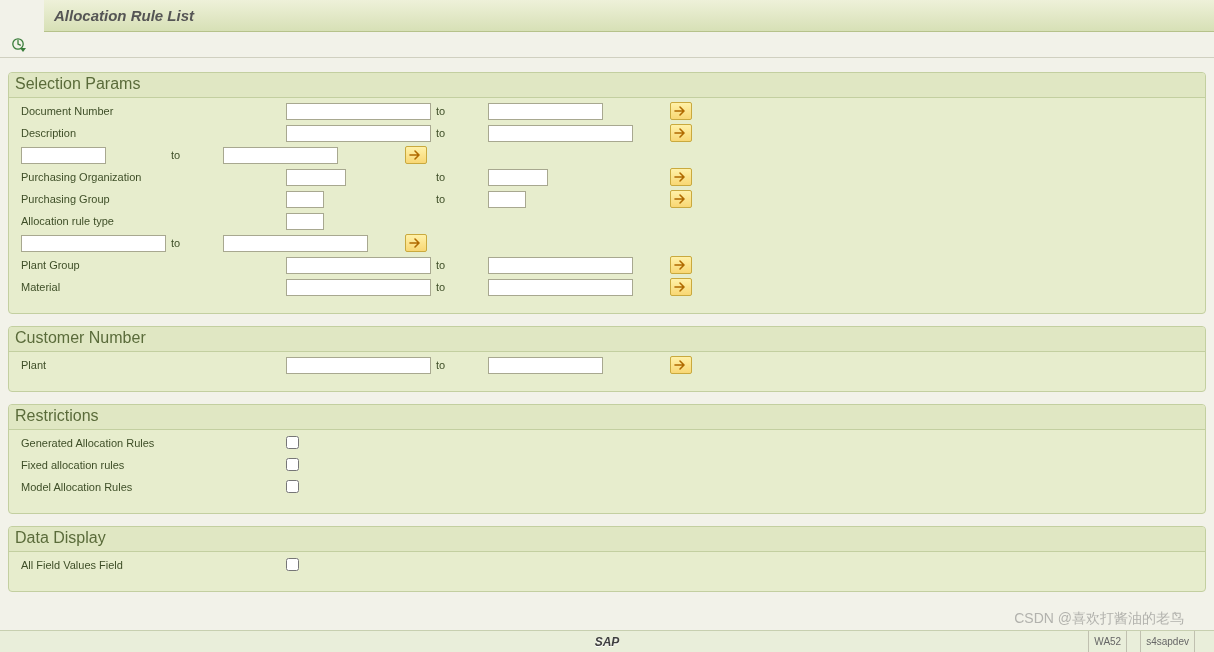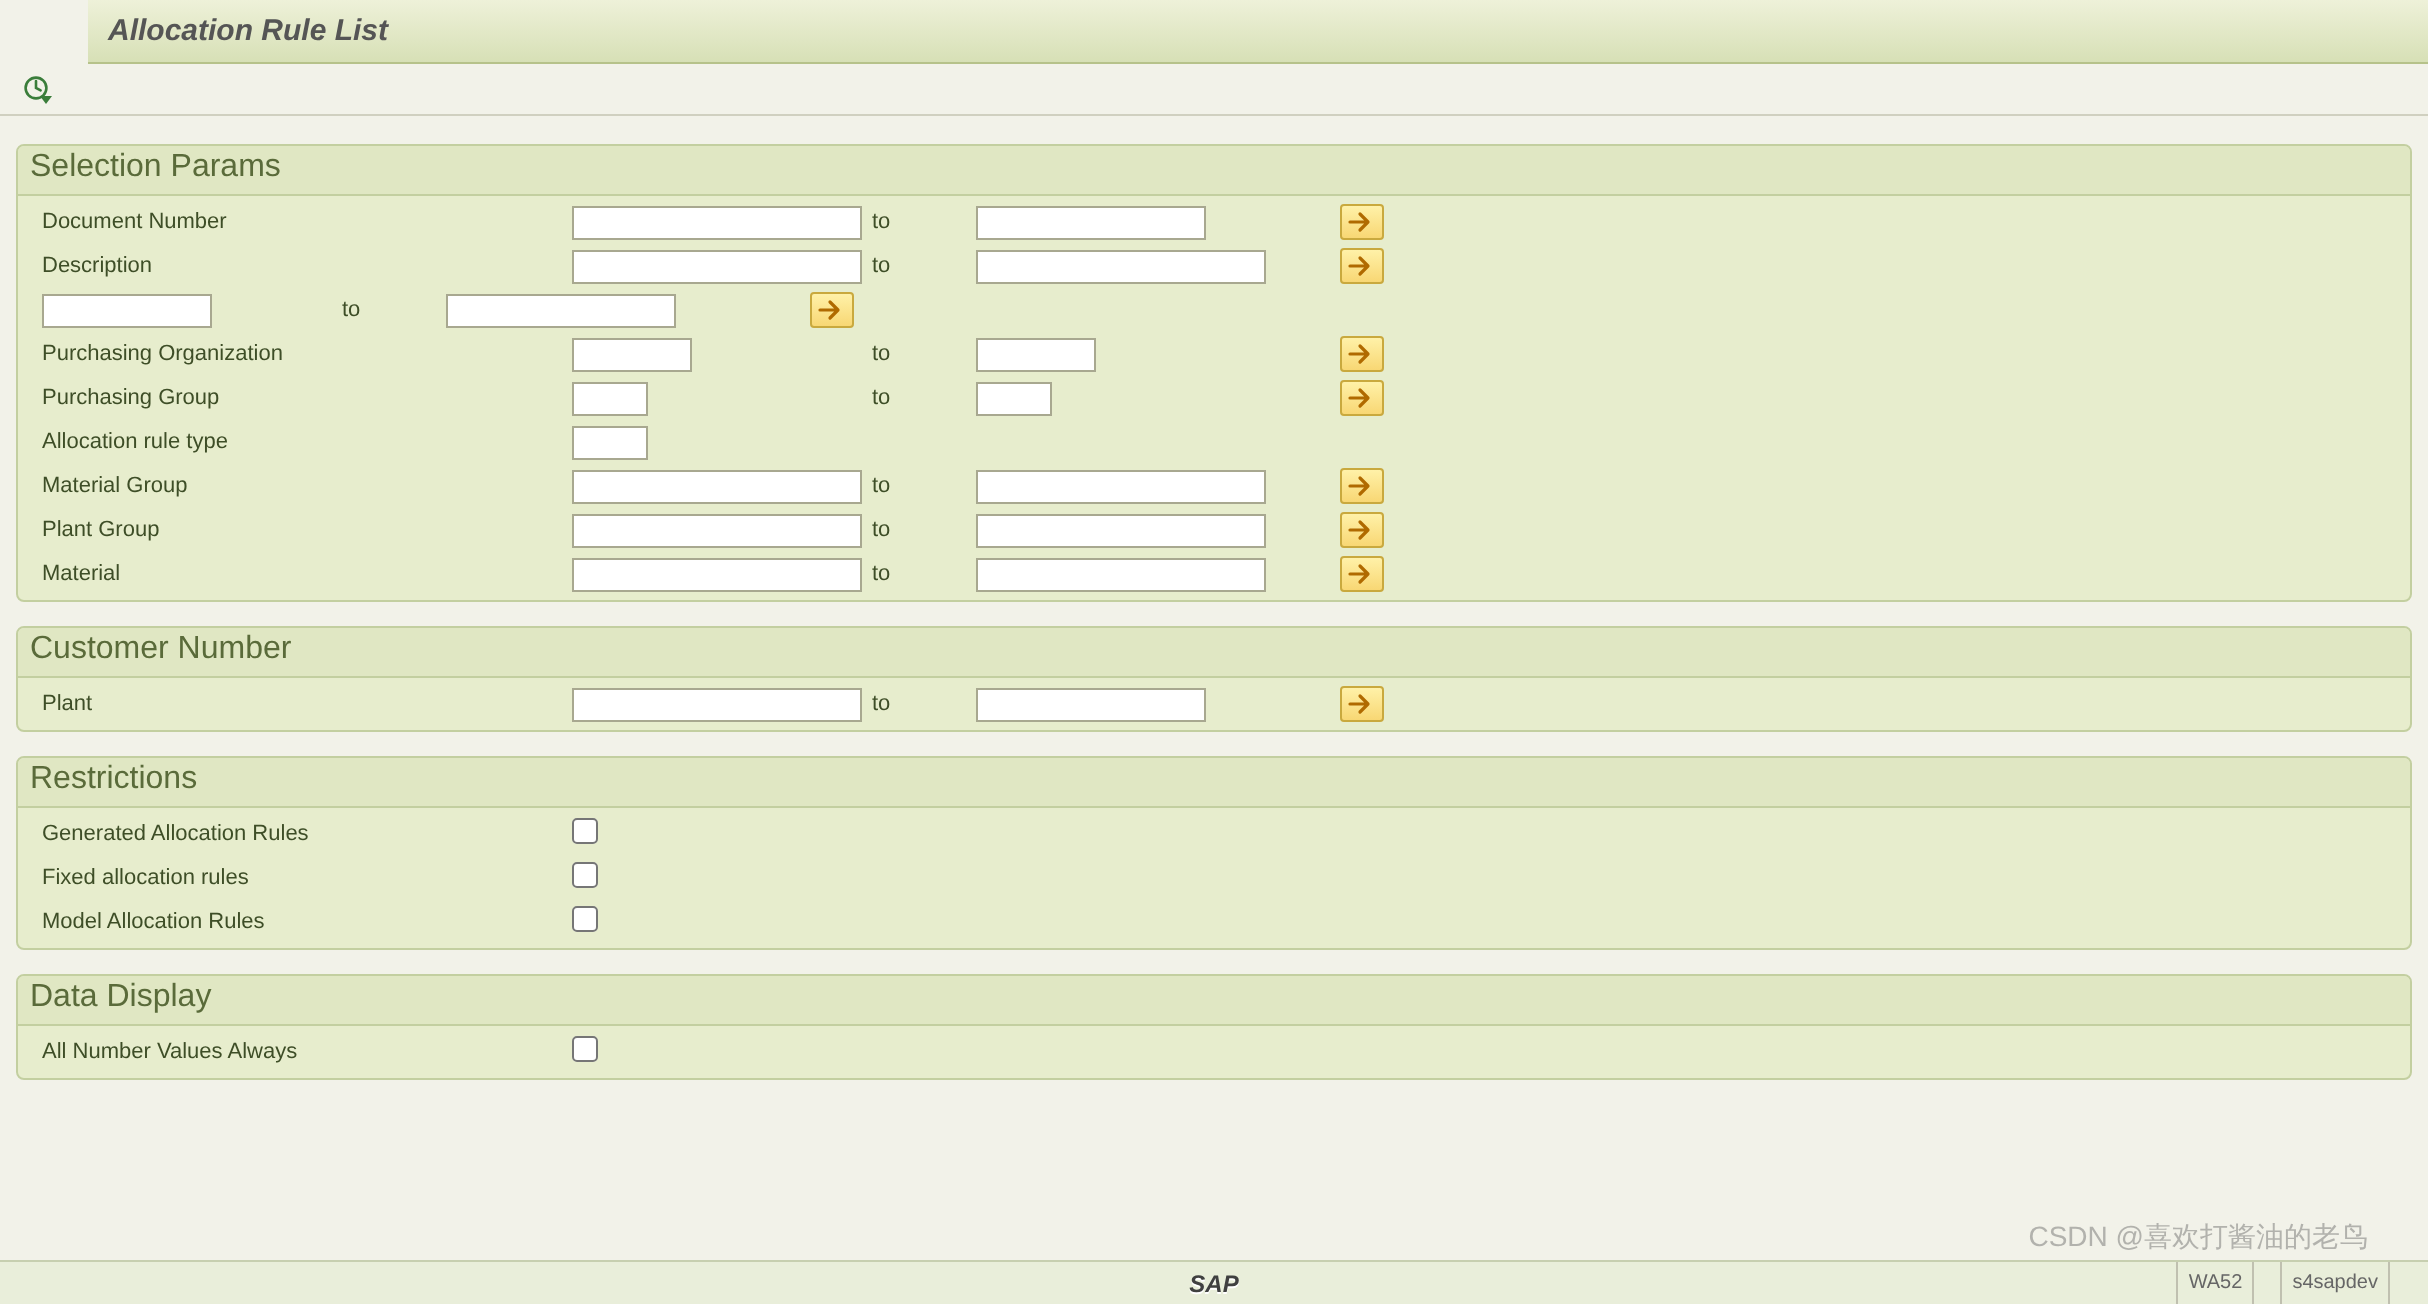--- a/index.html
+++ b/index.html
@@ -54,21 +54,21 @@
     overflow: hidden;
   }
   .group-header {
     font-size: 16px;
     color: #5a6b3a;
     padding: 2px 6px 4px 6px;
     background: #e0e7c3;
     border-bottom: 1px solid #c3cfa0;
   }
   .group-body {
-    padding: 2px 0 2px 0;
+    padding: 2px 0 15px 0;
   }
   .row {
     display: flex;
     align-items: center;
     height: 22px;
     padding: 0 0 0 12px;
   }
   .lbl {
     width: 265px;
     color: #3e4e27;
@@ -227,21 +227,20 @@
             </svg>
           </div>
         </div>
         <div class="row">
           <div class="lbl">Allocation rule type</div>
           <div class="from-cell"><input type="text" class="w-xs" style=""></div>
           <div class="to-word"></div>
           <div class="to-cell"></div>
         </div>
         <div class="row">
-          <div class="lbl">Material Group</div>
           <div class="from-cell"><input type="text" class="w-full" style="width: 145px;"></div>
           <div class="to-word">to</div>
           <div class="to-cell"><input type="text" class="w-full" style="width: 145px;"></div>
           <div class="multi-btn">
             <svg width="14" height="12" viewBox="0 0 14 12">
               <path d="M1 6 H9 M6 2 L10 6 L6 10" stroke="#b06a00" stroke-width="1.6" fill="none" stroke-linecap="round" stroke-linejoin="round"></path>
             </svg>
           </div>
         </div>
         <div class="row">
@@ -301,21 +300,21 @@
           <div class="lbl">Model Allocation Rules</div>
           <div class="from-cell"><input type="checkbox" style=""></div>
         </div>
       </div>
   </div>
 
   <div class="group">
     <div class="group-header">Data Display</div>
     <div class="group-body" id="grp-display">
         <div class="row">
-          <div class="lbl">All Number Values Always</div>
+          <div class="lbl">All Field Values Field</div>
           <div class="from-cell"><input type="checkbox" style=""></div>
         </div>
       </div>
   </div>
 
 </div>
 
 <div class="watermark">CSDN @喜欢打酱油的老鸟</div>
 
 <div class="footer">

